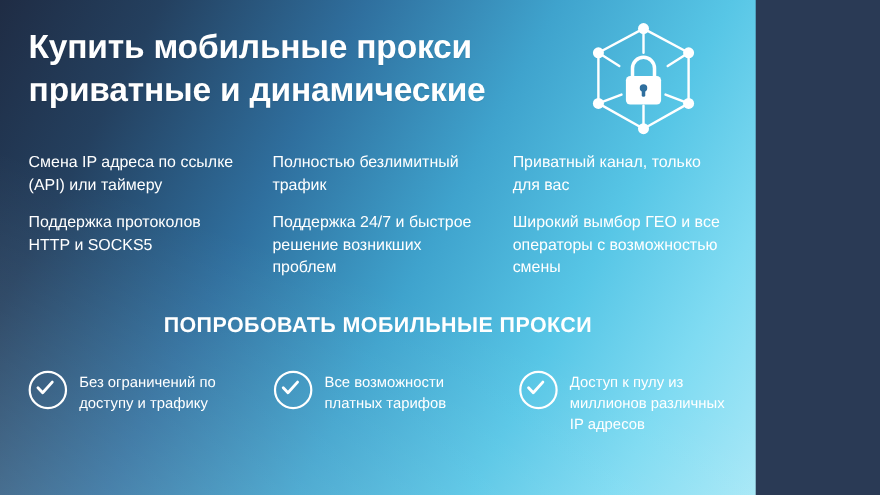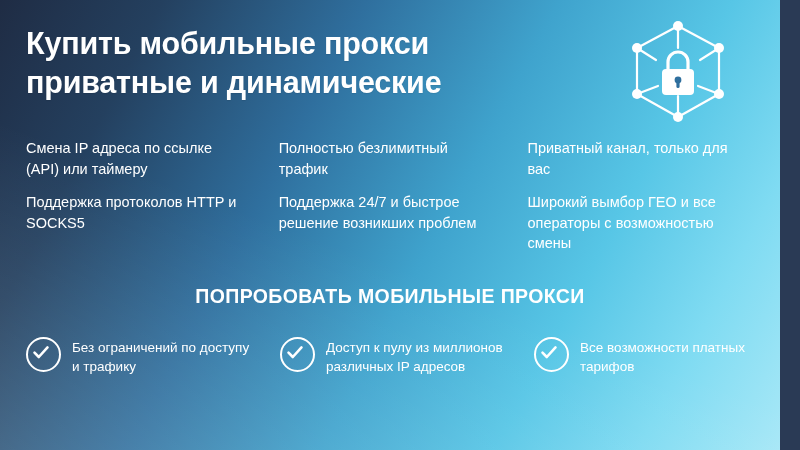--- a/index.html
+++ b/index.html
@@ -8,21 +8,21 @@
   }
   body {
     width: 800px;
     height: 450px;
     overflow: hidden;
     font-family: "Liberation Sans", sans-serif;
     background: #2a3a55;
   }
   .slide {
     position: relative;
-    width: 780px;
+    width: 687px;
     height: 450px;
     background: linear-gradient(118deg, #1f2c44 0%, #24405f 16%, #2f6f9e 36%, #3fa3cd 55%, #57c6e6 72%, #7fdbf2 86%, #a8e8f7 100%);
     overflow: hidden;
     color: #ffffff;
     text-decoration: underline;
   }
   .slide::after {
     content: "";
     position: absolute;
     inset: 0;
@@ -192,25 +192,25 @@
           </svg>
       </span>
       <span class="benefit-text">Без ограничений по доступу и трафику</span>
     </div>
     <div class="benefit">
       <span class="check">
         <svg viewBox="0 0 26 26" width="26" height="26">
             <path d="M6.5 13.6 L10.8 18 L19.5 8.4" stroke="#ffffff" stroke-width="2.6" fill="none" stroke-linecap="round" stroke-linejoin="round"></path>
           </svg>
       </span>
-      <span class="benefit-text">Доступ к пулу из миллионов различных IP адресов</span>
+      <span class="benefit-text">Все возможности платных тарифов</span>
     </div>
     <div class="benefit">
       <span class="check">
         <svg viewBox="0 0 26 26" width="26" height="26">
             <path d="M6.5 13.6 L10.8 18 L19.5 8.4" stroke="#ffffff" stroke-width="2.6" fill="none" stroke-linecap="round" stroke-linejoin="round"></path>
           </svg>
       </span>
-      <span class="benefit-text">Все возможности платных тарифов</span>
+      <span class="benefit-text">Доступ к пулу из миллионов различных IP адресов</span>
     </div>
   </div>
 
 </div>
 
 </body></html>

